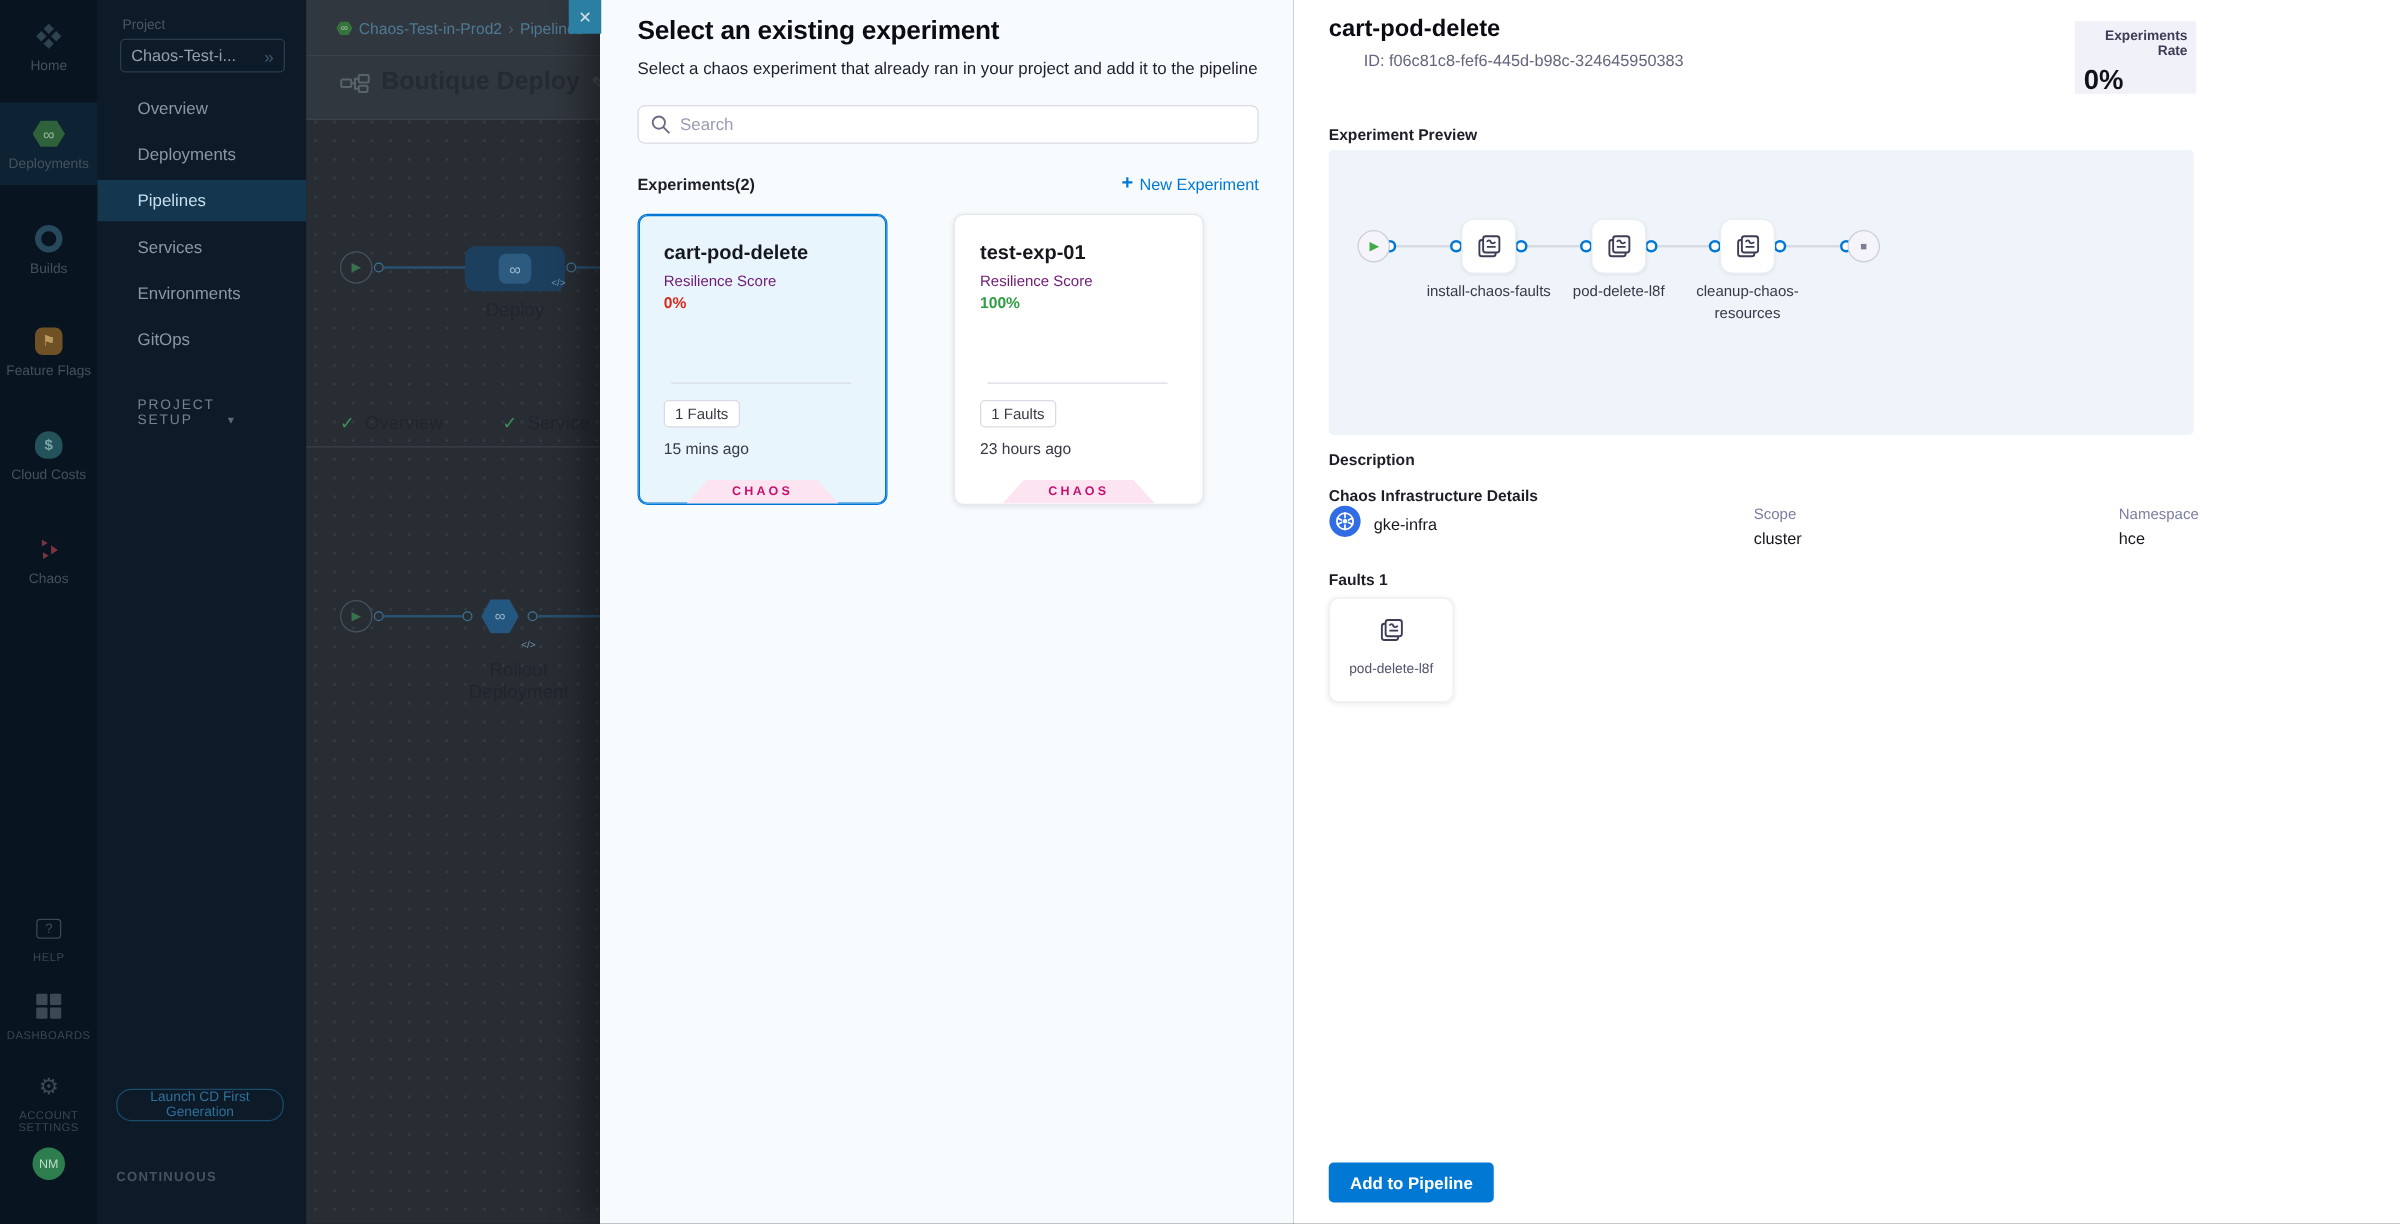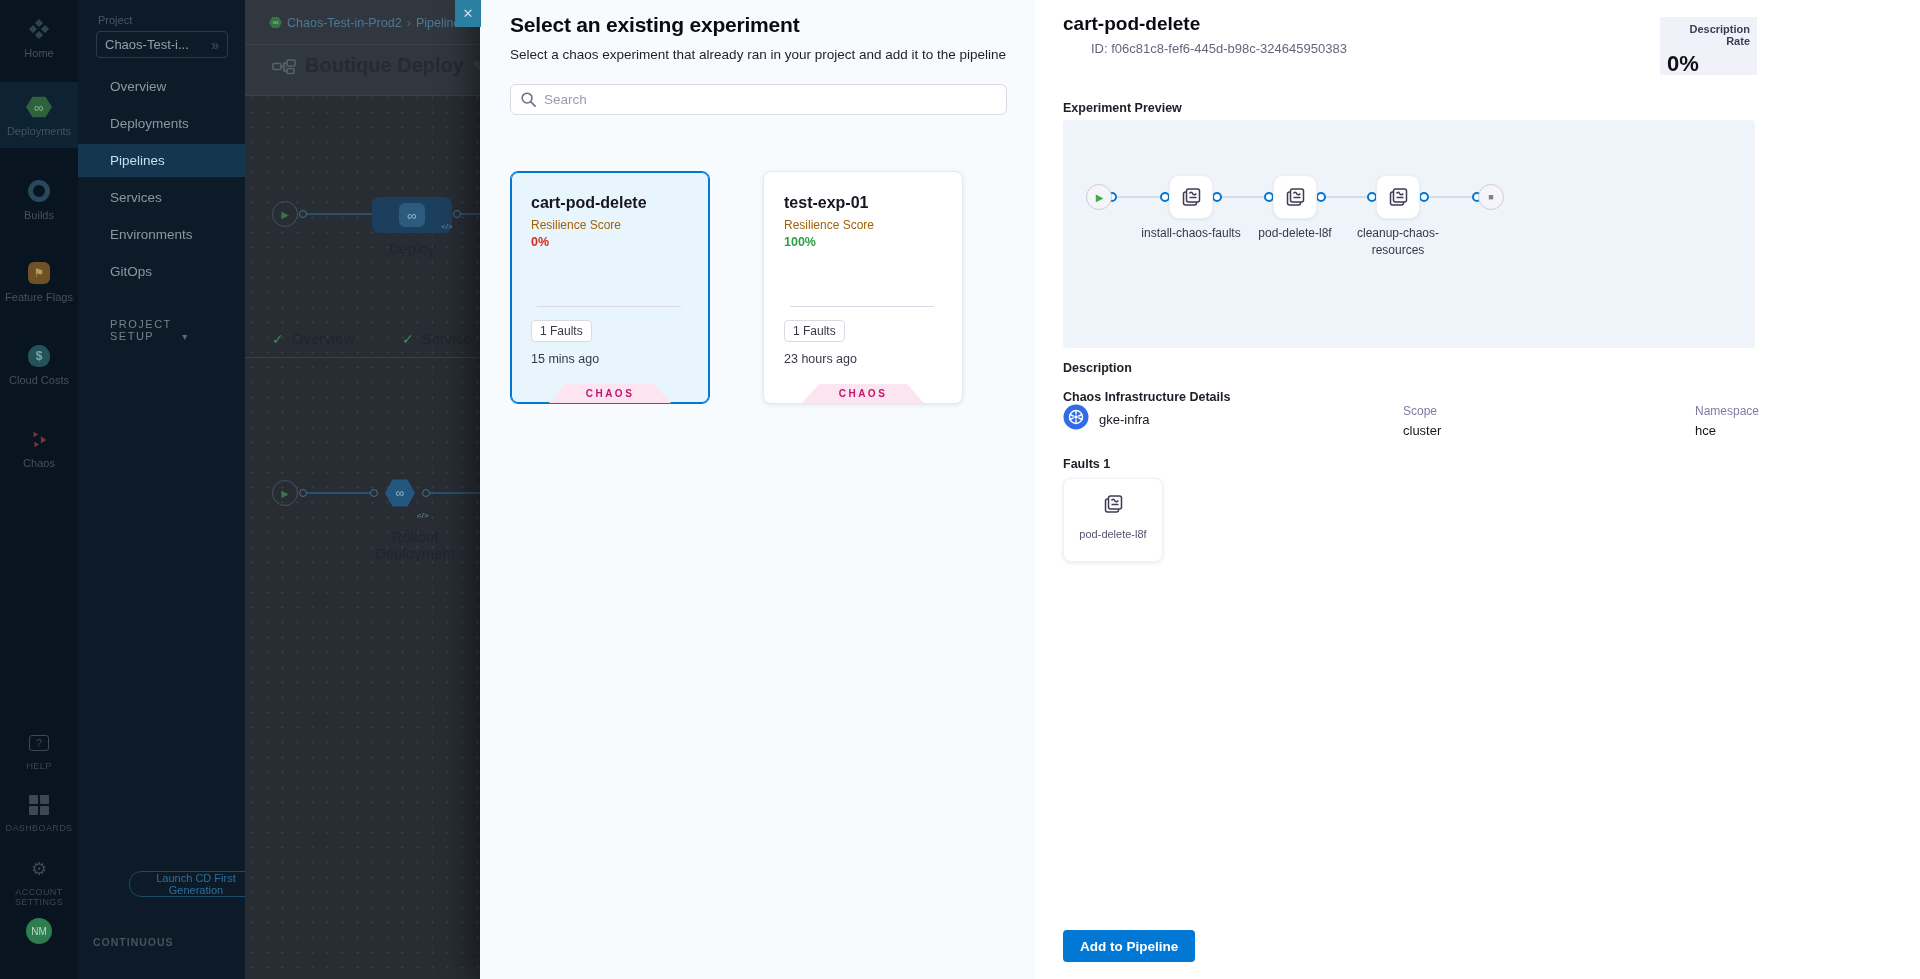--- a/index.html
+++ b/index.html
@@ -28,21 +28,21 @@
   #projectnav { position:absolute; left:78px; top:0; width:167px; height:979px; background:#0d1b29; z-index:1; }
   .pn-section-label { position:absolute; left:20px; top:14px; font-size:11px; color:#495764; }
   .pn-selector { position:absolute; left:18px; top:31px; width:132px; height:27px; border:1px solid #2a3c4c; border-radius:4px;
     display:flex; align-items:center; justify-content:space-between; padding:0 8px; color:#93a0aa; font-size:13px; }
   .pn-selector .dbl { color:#3f596c; font-size:14px; }
   .pn-item { position:absolute; left:0; width:167px; height:33px; line-height:33px; padding-left:32px; font-size:13.5px; color:#8b97a2; }
   .pn-item.active { background:#14374f; color:#c7dfee; }
   .pn-setup { position:absolute; left:32px; top:318px; font-size:11px; letter-spacing:1.5px; color:#76828d; }
   .pn-setup .chev { margin-left:28px; font-size:10px; color:#5d6a75; }
   .launch-btn { position:absolute; left:15px; top:871px; width:134px; height:26px; border:1px solid #1c4a6b; border-radius:12px;
-    color:#2f6f99; font-size:11px; display:flex; align-items:center; justify-content:center; background:transparent;margin-left:36px; }
+    color:#2f6f99; font-size:11px; display:flex; align-items:center; justify-content:center; background:transparent; }
   .module-eyebrow { position:absolute; left:15px; top:936px; font-size:10.5px; font-weight:bold; letter-spacing:1px; color:#46525d; }
   .module-name { position:absolute; left:15px; top:949px; font-size:17px; font-weight:bold; color:#5a656f;margin-top:48px; }
 
   
   #canvas { position:absolute; left:245px; top:0; width:235px; height:979px; background:#282d34; z-index:1; overflow:hidden;
     background-image:radial-gradient(circle,#343b43 1px,transparent 1.3px); background-size:15px 15px; }
   #canvas .header-strip { position:absolute; left:0; top:0; width:235px; height:96px; background:#31373e; border-bottom:1px solid #3a4149; }
   .crumb { position:absolute; top:15px; left:24px; display:flex; align-items:center; gap:5px; font-size:12.5px; color:#4e7995; white-space:nowrap; }
   .crumb .sep { color:#55606a; font-size:13px; }
   .crumb-hex { width:13px; height:12px; background:#35743f; color:#9cc0a0; font-size:8px; }
@@ -79,21 +79,21 @@
   .m-search input::placeholder { color:#9a9bb2; }
   .exp-head-row { position:absolute; left:30px; top:138px; width:497px; display:flex; justify-content:space-between; align-items:center; }
   .exp-heading { font-size:13px; font-weight:bold; color:#1d1d28; }
   .new-exp { font-size:13px; color:#0278d5; display:flex; align-items:center; gap:5px; cursor:pointer; }
   .new-exp .plus { font-size:16px; font-weight:bold; }
 
   .exp-card { position:absolute; top:171px; width:200px; height:233px; border-radius:8px; background:#fff;
     border:1px solid #e6e8f0; box-shadow:0 1px 4px rgba(40,41,61,.10); overflow:hidden; }
   .exp-card.selected { border:1px solid #0278d5; background:#e8f5fd; box-shadow:0 0 0 1px #0278d5 inset; }
   .exp-name { position:absolute; left:20px; top:22px; font-size:16px; font-weight:bold; color:#16161f; }
-  .exp-score-label { position:absolute; left:20px; top:46px; font-size:12px; color:#a16207; }
+  .exp-score-label { position:absolute; left:20px; top:46px; font-size:12px; color:#701a75; }
   .exp-score { position:absolute; left:20px; top:63px; font-size:12.5px; font-weight:bold; }
   .score-red { color:#da291c; }
   .score-green { color:#2f9e44; }
   .exp-divider { position:absolute; left:26px; right:28px; top:134px; border-top:1px solid #d9dae5; }
   .faults-badge { position:absolute; left:20px; top:148px; padding:3px 8px; border:1px solid #d9dae5; border-radius:4px;
     background:#fff; font-size:12px; color:#383946; }
   .exp-time { position:absolute; left:20px; top:180px; font-size:12.5px; color:#383946; }
   .chaos-tag { position:absolute; bottom:0; left:50%; transform:translateX(-50%); width:122px; height:19px;
     background:#fce4f1; clip-path:polygon(0 100%,14% 0,86% 0,100% 100%);
     display:flex; align-items:center; justify-content:center;
@@ -330,20 +330,27 @@
     <div class="m-subtitle">Select a chaos experiment that already ran in your project and add it to the pipeline</div>
 
     <div class="m-search">
       <svg width="17" height="17" viewBox="0 0 18 18">
         <circle cx="7.5" cy="7.5" r="5.2" fill="none" stroke="#6b6d85" stroke-width="1.6"></circle>
         <line x1="11.5" y1="11.5" x2="16" y2="16" stroke="#6b6d85" stroke-width="1.6" stroke-linecap="round"></line>
       </svg>
       <input type="text" placeholder="Search" style="">
     </div>
 
+    <div class="exp-head-row">
+      <span class="exp-heading">Experiments(2)</span>
+      <span class="new-exp">
+        <span class="plus">+</span>
+        <span>New Experiment</span>
+      </span>
+    </div>
 
     <div class="exp-card selected" style="left:30px">
       <div class="exp-name">cart-pod-delete</div>
       <div class="exp-score-label">Resilience Score</div>
       <div class="exp-score score-red">0%</div>
       <div class="exp-divider"></div>
       <span class="faults-badge">1 Faults</span>
       <div class="exp-time">15 mins ago</div>
       <div class="chaos-tag">CHAOS</div>
     </div>
@@ -357,21 +364,21 @@
       <div class="exp-time">23 hours ago</div>
       <div class="chaos-tag">CHAOS</div>
     </div>
   </section>
 
   <section id="modal-right">
     <h2 class="d-title">cart-pod-delete</h2>
     <div class="d-id">ID: f06c81c8-fef6-445d-b98c-324645950383</div>
 
     <div class="rate-box">
-      <div class="rate-label">Description Rate</div>
+      <div class="rate-label">Experiments Rate</div>
       <div class="rate-value">0%</div>
     </div>
 
     <div class="sec-heading" style="left:28px;top:101px">Experiment Preview</div>
 
     <div class="preview-panel">
       <svg width="692" height="228" style="position:absolute;left:0;top:0">
         <line x1="36" y1="77" x2="428" y2="77" stroke="#d7dbe4" stroke-width="2"></line>
         <g fill="#ffffff" stroke="#0278d5" stroke-width="2">
           <circle cx="49" cy="77" r="4"></circle>

